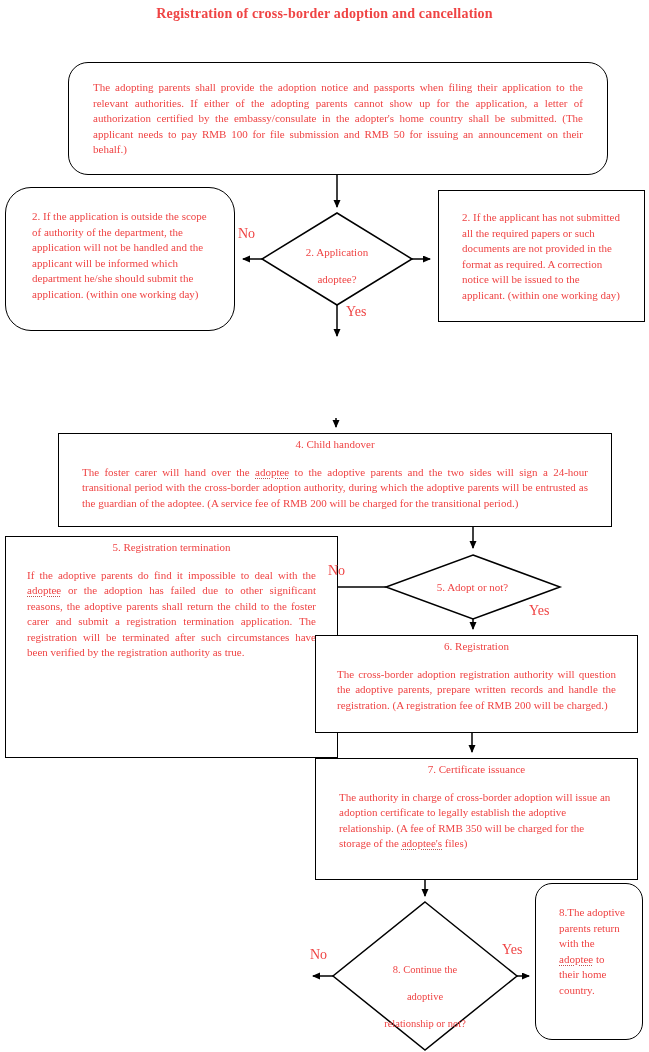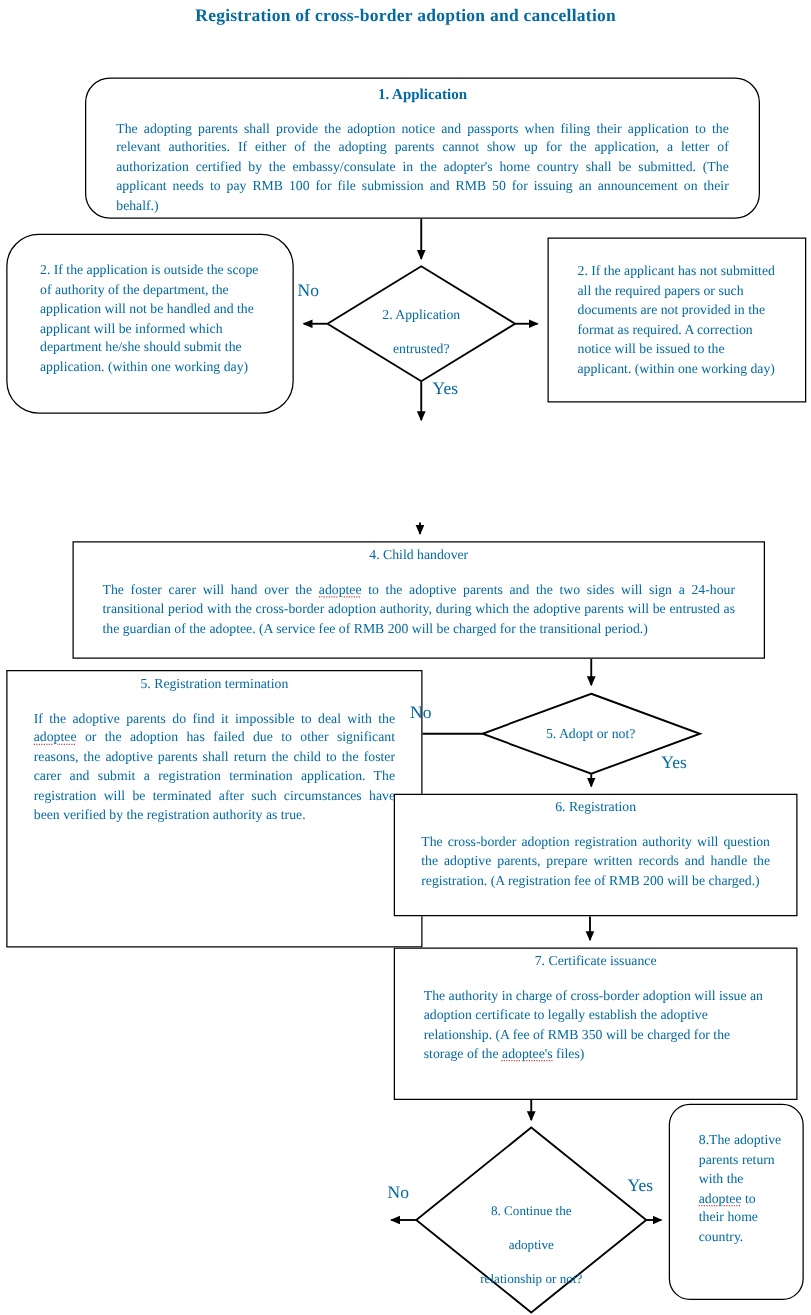--- a/index.html
+++ b/index.html
@@ -1,17 +1,17 @@
 <!DOCTYPE html>
 <html><head>
 <meta charset="utf-8">
 <style>
   html,body{margin:0;padding:0;background:#fff;}
   #canvas{position:relative;width:649px;height:1052px;background:#fff;overflow:hidden;
-          font-family:"Liberation Serif",serif;color:#0369a1;}
+          font-family:"Liberation Serif",serif;color:#ef4444;}
   #connectors{position:absolute;left:0;top:0;width:649px;height:1052px;}
   .title{position:absolute;left:0;top:6px;width:649px;text-align:center;
          font-size:14px;font-weight:bold;letter-spacing:0.2px;}
   .box{position:absolute;border:1.5px solid #000;background:#fff;box-sizing:border-box;
        font-size:11px;line-height:15.5px;}
   .rounded{border-radius:20px;}
   .bhead{text-align:center;}
   .bold{font-weight:bold;}
   .body{margin:12px;}
   .just{text-align:justify;}
@@ -48,35 +48,34 @@
     <g stroke="#000" stroke-width="1.5" fill="#fff">
       <polygon points="337,213 412,259 337,305 262,259"></polygon>
       <polygon points="473,555 560,587 473,619 386,587"></polygon>
       <polygon points="425,902 517,976 425,1050 333,976"></polygon>
     </g>
   </svg>
 
   <div class="title">Registration of cross-border adoption and cancellation</div>
 
   <div class="box rounded" style="left:68px;top:62px;width:540px;height:113px;padding:5px 12px 0;">
-    <div class="bhead bold" style="font-size:12px;">1. Application</div>
     <p class="body rich just">The adopting parents shall provide the adoption notice and passports when filing their application to the relevant authorities. If either of the adopting parents cannot show up for the application, a letter of authorization certified by the embassy/consulate in the adopter's home country shall be submitted. (The applicant needs to pay RMB 100 for file submission and RMB 50 for issuing an announcement on their behalf.)</p>
   </div>
 
   <div class="box rounded" style="left:5px;top:187px;width:230px;height:144px;border-radius:26px;padding:9px 10px 0 14px;">
     <p class="body rich">2. If the application is outside the scope of authority of the department, the application will not be handled and the applicant will be informed which department he/she should submit the application. (within one working day)</p>
   </div>
 
   <div class="box" style="left:438px;top:190px;width:207px;height:132px;padding:7px 8px 12px 11px;">
     <p class="body rich">2. If the applicant has not submitted all the required papers or such documents are not provided in the format as required. A correction notice will be issued to the applicant. (within one working day)</p>
   </div>
 
   <div class="dtext" style="left:272px;top:239px;width:130px;">
     <div>2. Application</div>
-    <div>entrusted?</div>
+    <div>adoptee?</div>
   </div>
   <div class="lbl" style="left:238px;top:227px;">No</div>
   <div class="lbl" style="left:346px;top:305px;">Yes</div>
 
 
   <div class="box" style="left:58px;top:433px;width:554px;height:94px;padding:3px 11px 0;">
     <div class="bhead">4. Child handover</div>
     <p class="body rich just">The foster carer will hand over the <span class="sq">adoptee</span> to the adoptive parents and the two sides will sign a 24-hour transitional period with the cross-border adoption authority, during which the adoptive parents will be entrusted as the guardian of the adoptee. (A service fee of RMB 200 will be charged for the transitional period.)</p>
   </div>
 

